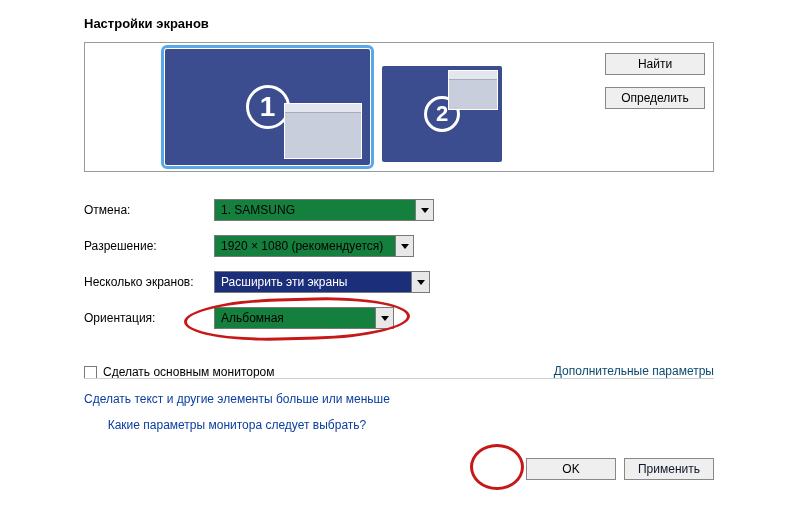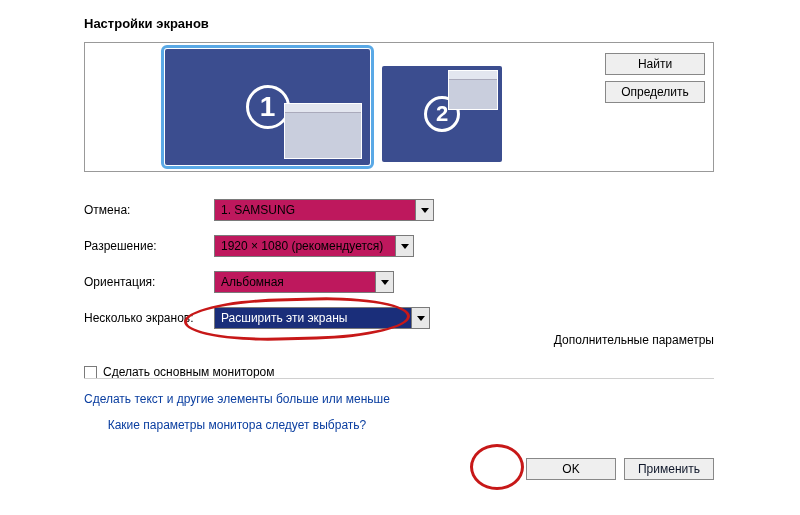--- a/index.html
+++ b/index.html
@@ -89,21 +89,21 @@
     border-bottom: 1px solid #aab;
   }
   .mon-grid { right: 8px; bottom: 6px; }
   .mon-grid.w2 { right: 4px; top: 4px; bottom: auto; }
   .side-btns {
     position: absolute;
     right: 8px;
     top: 10px;
     display: flex;
     flex-direction: column;
-    gap: 6px;
+    gap: 12px;
   }
   .win-btn {
     width: 100px;
     height: 22px;
     background: #efefef;
     border: 1px solid #888;
     font-family: inherit;
     font-size: 12px;
     cursor: pointer;
     padding: 0;
@@ -120,21 +120,21 @@
     height: 36px;
   }
   .row label {
     width: 130px;
     color: #000;
   }
   .combo {
     position: relative;
     height: 22px;
     border: 1px solid #7a7a7a;
-    background: #be185d;
+    background: #15803d;
     display: flex;
     align-items: center;
     font-size: 12px;
   }
   .combo .val {
     flex: 1;
     padding: 0 6px;
     white-space: nowrap;
     overflow: hidden;
   }
@@ -165,22 +165,22 @@
     height: 24px;
   }
   .chk {
     width: 13px; height: 13px;
     border: 1px solid #7a7a7a;
     background: #fff;
   }
   .adv-link {
     position: absolute;
     right: 0;
-    top: 141px;
-    color: #000000;
+    top: 172px;
+    color: #0c4a6e;
     cursor: pointer;
   }
   .hr {
     position: absolute;
     left: 0;
     top: 186px;
     width: 100%;
     border-top: 1px solid #d0d0d0;
   }
   .links {
@@ -257,35 +257,35 @@
 
   <div class="row">
     <label>Разрешение:</label>
     <div class="combo" style="width:200px">
       <div class="val">1920 × 1080 (рекомендуется)</div>
       <div class="arrow"></div>
     </div>
   </div>
 
   <div class="row">
+    <label>Несколько экранов:</label>
+    <div class="combo sel" style="width:216px">
+      <div class="val">Расширить эти экраны</div>
+      <div class="arrow"></div>
+    </div>
+  </div>
+
+  <div class="row">
     <label>Ориентация:</label>
     <div class="combo" style="width:180px">
       <div class="val">Альбомная</div>
       <div class="arrow"></div>
     </div>
   </div>
 
-  <div class="row">
-    <label>Несколько экранов:</label>
-    <div class="combo sel" style="width:216px">
-      <div class="val">Расширить эти экраны</div>
-      <div class="arrow"></div>
-    </div>
-  </div>
-
   <div class="chk-row">
     <div class="chk"></div>
     <span>Сделать основным монитором</span>
   </div>
 
   <span class="adv-link">Дополнительные параметры</span>
 
   <div class="hr"></div>
 
   <div class="links">

